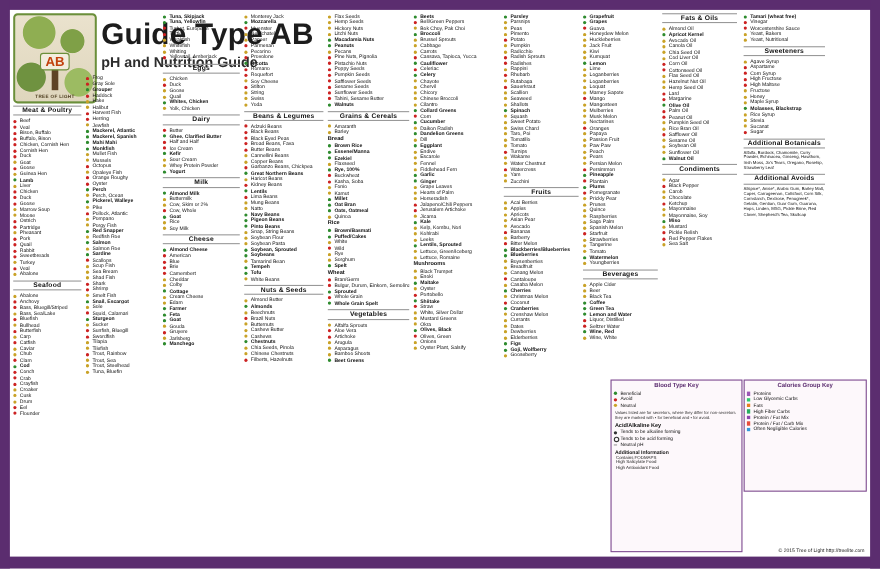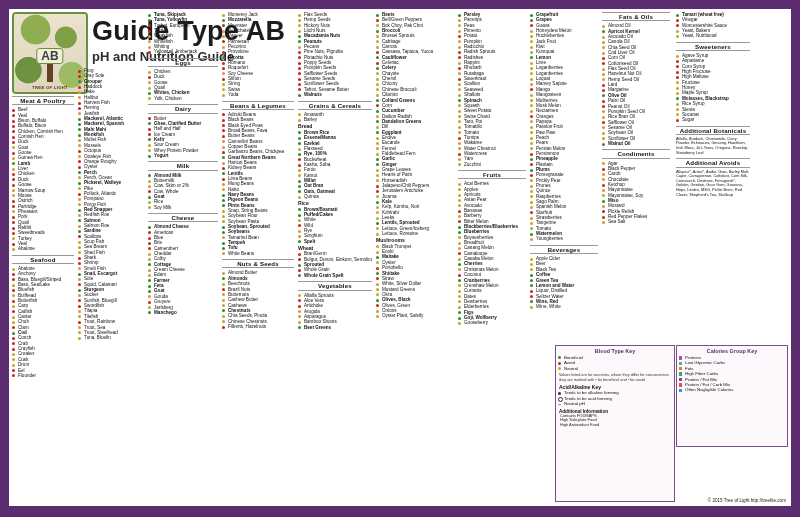--- a/index.html
+++ b/index.html
@@ -14,21 +14,21 @@
 
   
   .logo{position:absolute;left:12px;top:12px;width:72px;height:78px;background:#f0e9d8;border:2px solid #6b8f3a;border-radius:4px;overflow:hidden;}
   .logo .leafbg{position:absolute;left:0;top:0;right:0;bottom:0;background:
      radial-gradient(circle at 30% 20%, #8fae52 0 18%, transparent 19%),
      radial-gradient(circle at 72% 30%, #7fa047 0 14%, transparent 15%),
      radial-gradient(circle at 20% 72%, #6f9240 0 16%, transparent 17%),
      radial-gradient(circle at 80% 78%, #9cbb62 0 15%, transparent 16%),
      linear-gradient(#eae2cd,#dfd6bd);}
   .logo .trunk{position:absolute;left:33px;top:38px;width:6px;height:30px;background:#5e4325;}
-  .logo .ab{position:absolute;left:50%;top:34px;transform:translateX(-50%);font-size:12px;font-weight:bold;color:#404040;background:#f3edde;border:1px solid #6b8f3a;border-radius:3px;padding:0 4px;}
+  .logo .ab{position:absolute;left:50%;top:34px;transform:translateX(-50%);font-size:12px;font-weight:bold;color:#c2410c;background:#f3edde;border:1px solid #6b8f3a;border-radius:3px;padding:0 4px;}
   .logo .arc{position:absolute;left:0;bottom:2px;width:72px;text-align:center;font-size:4.2px;letter-spacing:.3px;color:#4a3a1c;font-weight:bold;}
 
   
   .title{position:absolute;left:92px;top:16px;}
   .title h1{margin:0;font-size:27px;font-weight:bold;color:#1c1c1c;letter-spacing:.2px;}
   .title h2{margin:2px 0 0 0;font-size:13px;font-weight:bold;color:#2d2d2d;}
 
   
   .col{position:absolute;font-size:4.6px;line-height:5.35px;color:#111;}
   .hdr{font-weight:bold;font-size:6.1px;letter-spacing:.2px;color:#111;text-align:center;border-top:1px solid #999;border-bottom:1px solid #999;padding:1px 0 1px 0;margin:3px 0 2px 0;}

